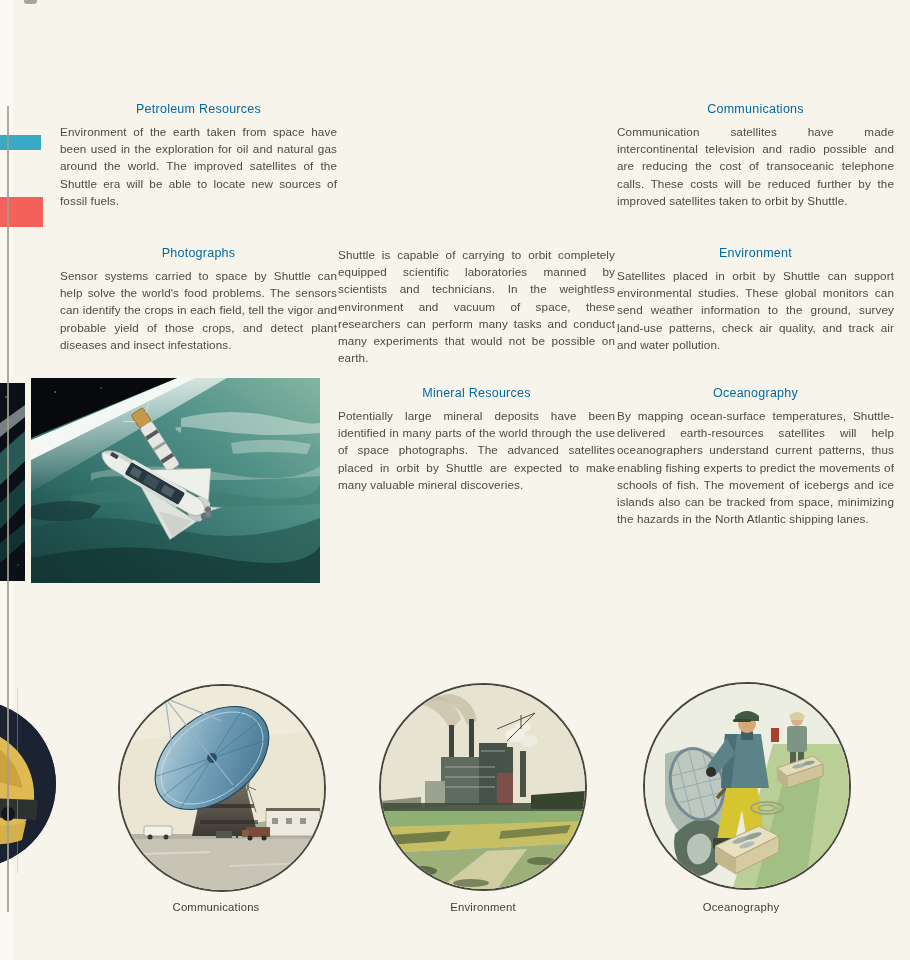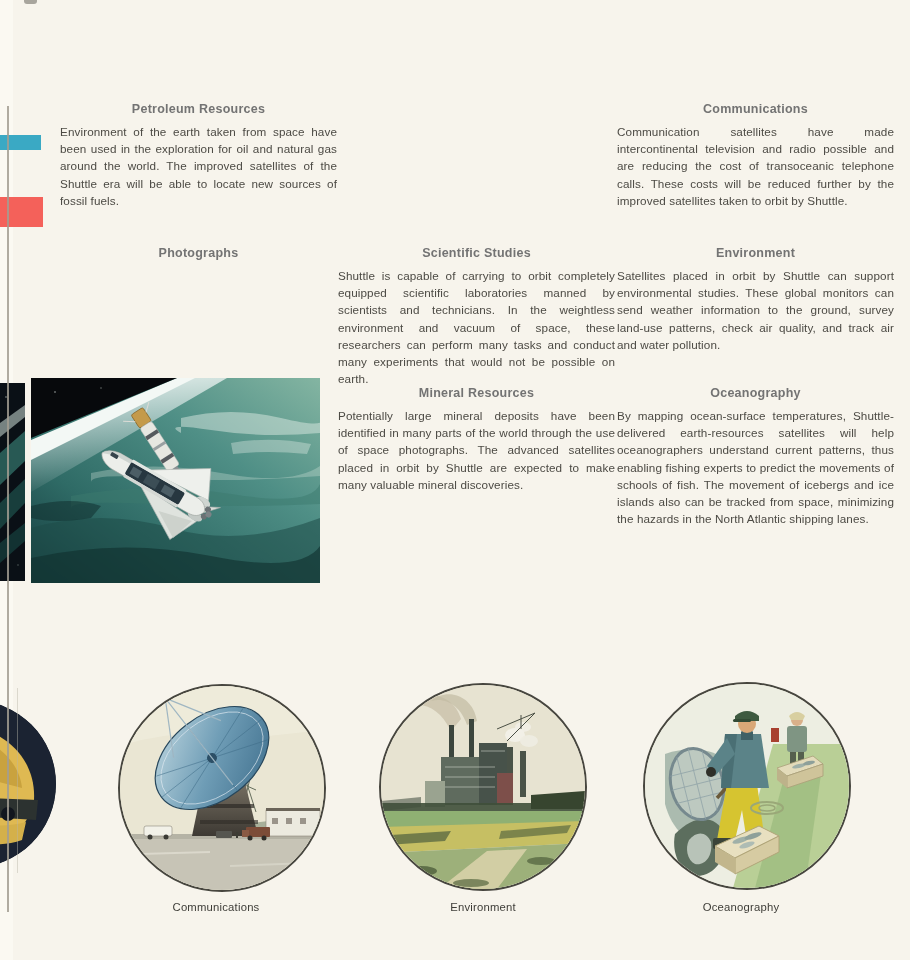--- a/index.html
+++ b/index.html
@@ -17,22 +17,22 @@
   .gutter-line-2{position:absolute;left:17px;top:688px;width:1px;height:185px;background:#b9b5a8;opacity:.45;z-index:50;}
   .top-speck{position:absolute;left:24px;top:0;width:13px;height:4px;background:#86837c;border-radius:0 0 3px 3px;opacity:.7;z-index:5;}
 
   
   .bar-cyan{position:absolute;left:0;top:135px;width:41px;height:15px;background:#3aa9c4;z-index:10;}
   .bar-red{position:absolute;left:0;top:197px;width:43px;height:30px;background:#f4615a;z-index:10;}
 
   
   .sec{position:absolute;width:277px;}
   .sec h3{
-    margin:0 0 7px 0;font-size:12.5px;font-weight:bold;letter-spacing:.25px;
-    text-align:center;color:#737373;
+    margin:0 0 7px 0;font-size:12.5px;font-weight:normal;letter-spacing:.25px;
+    text-align:center;color:#0369a1;
   }
   .sec p{
     margin:0;font-size:11.7px;line-height:17.2px;letter-spacing:.1px;
     text-align:justify;color:#4c4a44;
   }
   .sec.pos-r1c1{left:60px;top:102px;}
   .sec.pos-r1c2{left:338px;top:102px;}
   .sec.pos-r1c3{left:617px;top:102px;}
   .sec.pos-r2c1{left:60px;top:246px;}
   .sec.pos-r2c2{left:338px;top:246px;}
@@ -93,23 +93,23 @@
     <p>Environment of the earth taken from space have been used in the exploration for oil and natural gas around the world. The improved satellites of the Shuttle era will be able to locate new sources of fossil fuels.</p>
   </div>
   <div class="sec pos-r1c2">
   </div>
   <div class="sec pos-r1c3">
     <h3>Communications</h3>
     <p>Communication satellites have made intercontinental television and radio possible and are reducing the cost of transoceanic telephone calls. These costs will be reduced further by the improved satellites taken to orbit by Shuttle.</p>
   </div>
   <div class="sec pos-r2c1">
     <h3>Photographs</h3>
+    <p>Sensor systems carried to space by Shuttle can help solve the world's food problems. The sensors can identify the crops in each field, tell the vigor and probable yield of those crops, and detect plant diseases and insect infestations.</p>
   </div>
   <div class="sec pos-r2c2">
-    <h3>Scientific Studies</h3>
     <p>Shuttle is capable of carrying to orbit completely equipped scientific laboratories manned by scientists and technicians. In the weightless environment and vacuum of space, these researchers can perform many tasks and conduct many experiments that would not be possible on earth.</p>
   </div>
   <div class="sec pos-r2c3">
     <h3>Environment</h3>
     <p>Satellites placed in orbit by Shuttle can support environmental studies. These global monitors can send weather information to the ground, survey land-use patterns, check air quality, and track air and water pollution.</p>
   </div>
   <div class="sec pos-r3c2">
     <h3>Mineral Resources</h3>
     <p>Potentially large mineral deposits have been identified in many parts of the world through the use of space photographs. The advanced satellites placed in orbit by Shuttle are expected to make many valuable mineral discoveries.</p>
   </div>

